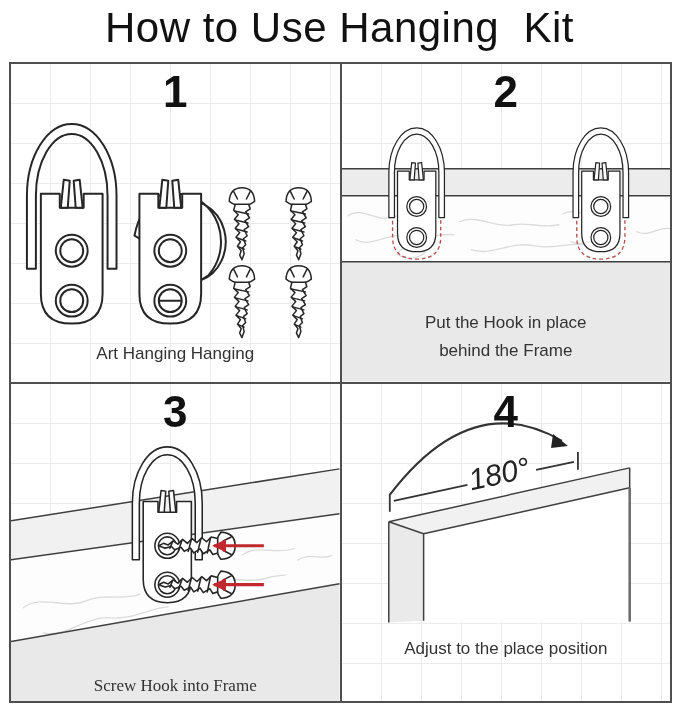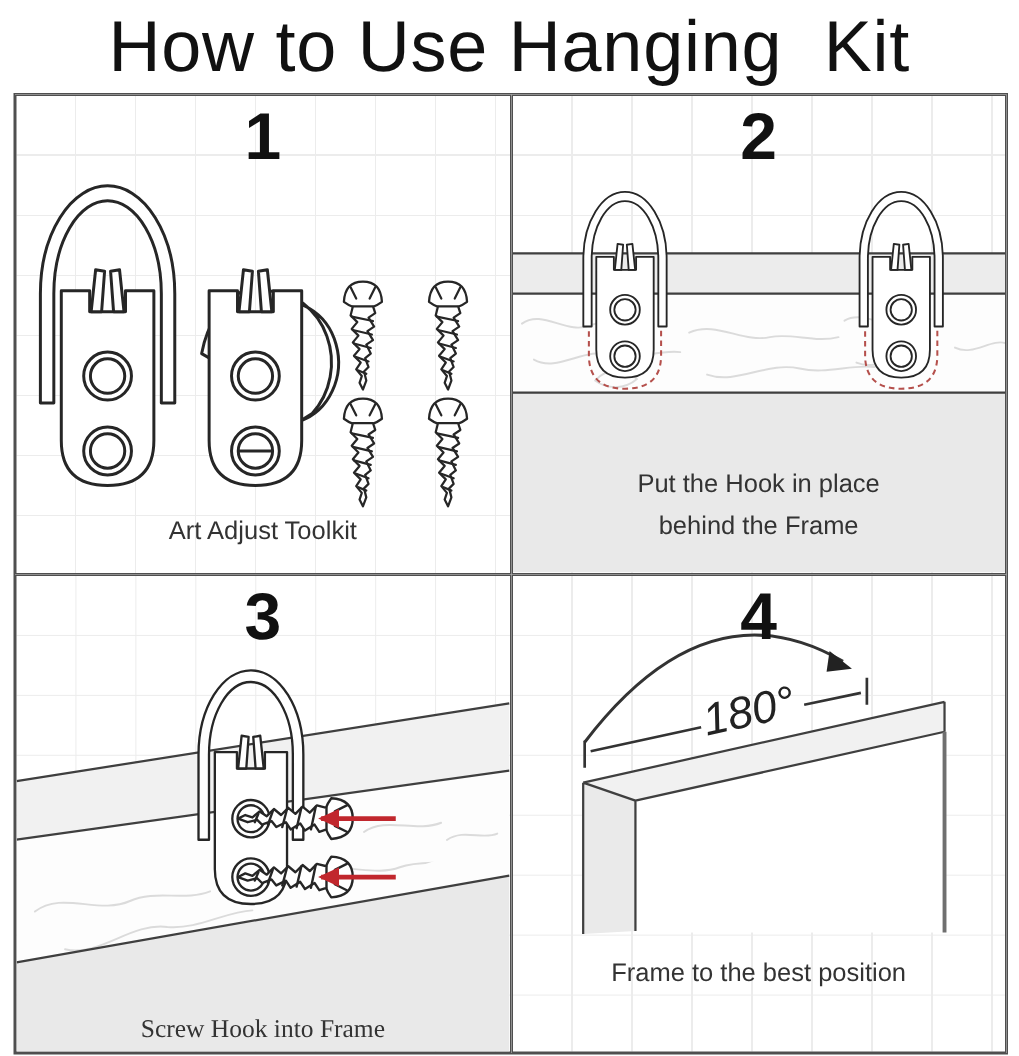--- a/index.html
+++ b/index.html
@@ -1,19 +1,19 @@
 <!DOCTYPE html>
 <html><head>
 <meta charset="utf-8">
 <style>
   html,body{margin:0;padding:0;background:#fff;}
   .stage{position:relative;width:679px;height:704px;background:#fff;overflow:hidden;
          font-family:"Liberation Sans","DejaVu Sans",sans-serif;color:#1a1a1a;}
   .title{position:absolute;top:4px;left:0;width:100%;text-align:center;
-         font-size:48px;font-weight:400;letter-spacing:.5px;color:#111;white-space:pre;}
+         font-size:42px;font-weight:400;letter-spacing:.5px;color:#111;white-space:pre;}
   .grid2x2{position:absolute;left:9px;top:62px;width:661px;height:639px;
            display:grid;grid-template-columns:1fr 1fr;grid-template-rows:1fr 1fr;
            border:1px solid #4f4f4f;}
   .panel{position:relative;border:1px solid #4f4f4f;box-sizing:border-box;background:
      repeating-linear-gradient(to right, transparent 0 39px, #ececec 39px 40px),
      repeating-linear-gradient(to bottom, transparent 0 39px, #ececec 39px 40px),
      #fff;overflow:hidden;}
   .panel svg.fig{position:absolute;left:0;top:0;width:100%;height:100%;}
   .step-number{position:absolute;top:4px;left:0;width:100%;text-align:center;
                font-size:44px;font-weight:700;color:#111;line-height:1.1;}
@@ -89,21 +89,21 @@
         </g>
         <g>
           <use href="#screw" transform="translate(232,127) scale(0.75)"></use>
           <use href="#screw" transform="translate(289,127) scale(0.75)"></use>
           <use href="#screw" transform="translate(232,205) scale(0.75)"></use>
           <use href="#screw" transform="translate(289,205) scale(0.75)"></use>
         </g>
       </svg>
       <div class="step-number">1</div>
       <div class="caption cap1">
-        <div>Art Adjust Toolkit</div>
+        <div>Art Hanging Hanging</div>
       </div>
     </div>
 
     <div class="panel">
       <svg class="fig" viewBox="0 0 330 318" preserveAspectRatio="none">
         <rect x="0" y="105" width="330" height="27" fill="#ececec"></rect>
         <rect x="0" y="132" width="330" height="66" fill="#fdfdfd"></rect>
         <g class="grain">
           <path d="M6,152 c14,-10 30,8 46,1 c13,-5 26,5 40,1"></path>
           <path d="M14,176 c16,9 34,-9 52,-3 c15,5 30,-4 46,-2"></path>
@@ -175,18 +175,18 @@
         <path class="edge" d="M47,138 L289,84 M82,150 L289,104 M47,138 L82,150 M289,84 L289,104 M47,138 L47,239 M82,150 L82,237"></path>
         <path d="M289,104 L289,238" stroke="#6f6f6f" stroke-width="2.6" fill="none"></path>
         <path class="dim" d="M48,110 L48,128 M237,68 L237,86"></path>
         <path class="dim" d="M52,117 L126,101 M195,86 L233,78"></path>
         <path d="M48,111 Q130,4 221,57" stroke="#333" stroke-width="2" fill="none"></path>
         <polygon points="227,62 212,50 210,64" fill="#222"></polygon>
         <text class="angle-text" transform="translate(160,100) rotate(-12.5)" text-anchor="middle">180°</text>
       </svg>
       <div class="step-number">4</div>
       <div class="caption cap4">
-        <div>Frame to the best position</div>
+        <div>Adjust to the place position</div>
       </div>
     </div>
 
   </div>
 </div>
 
 </body></html>

